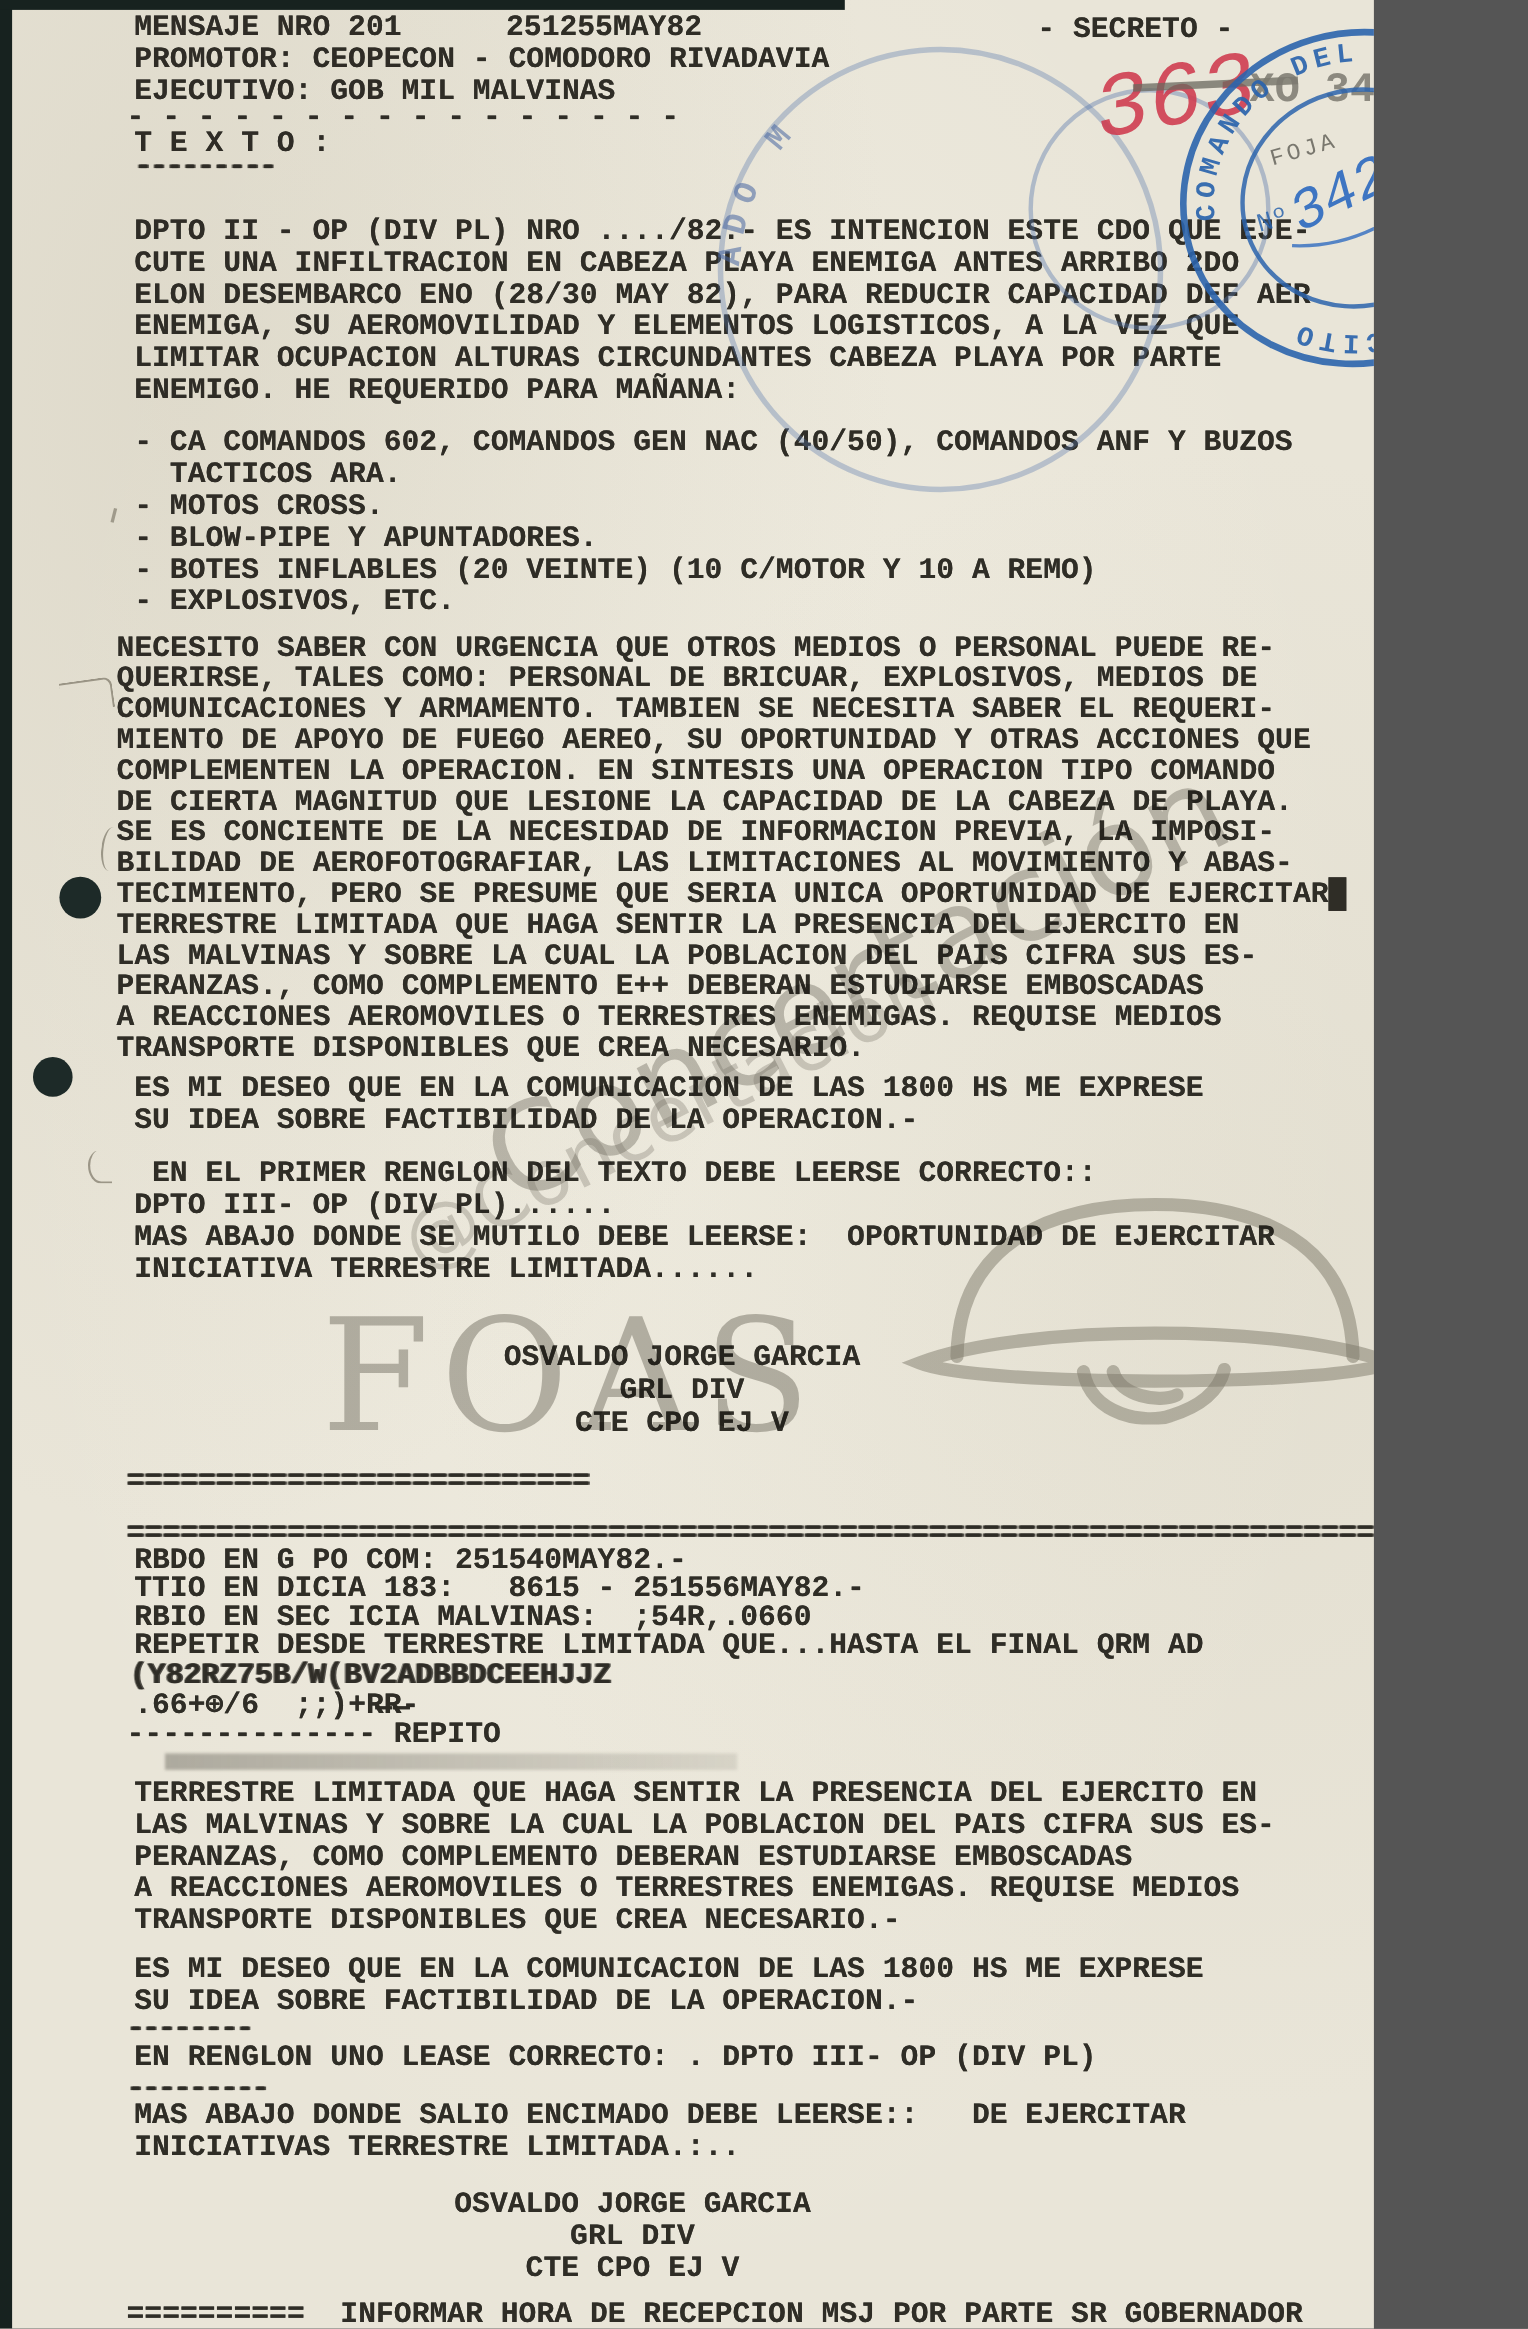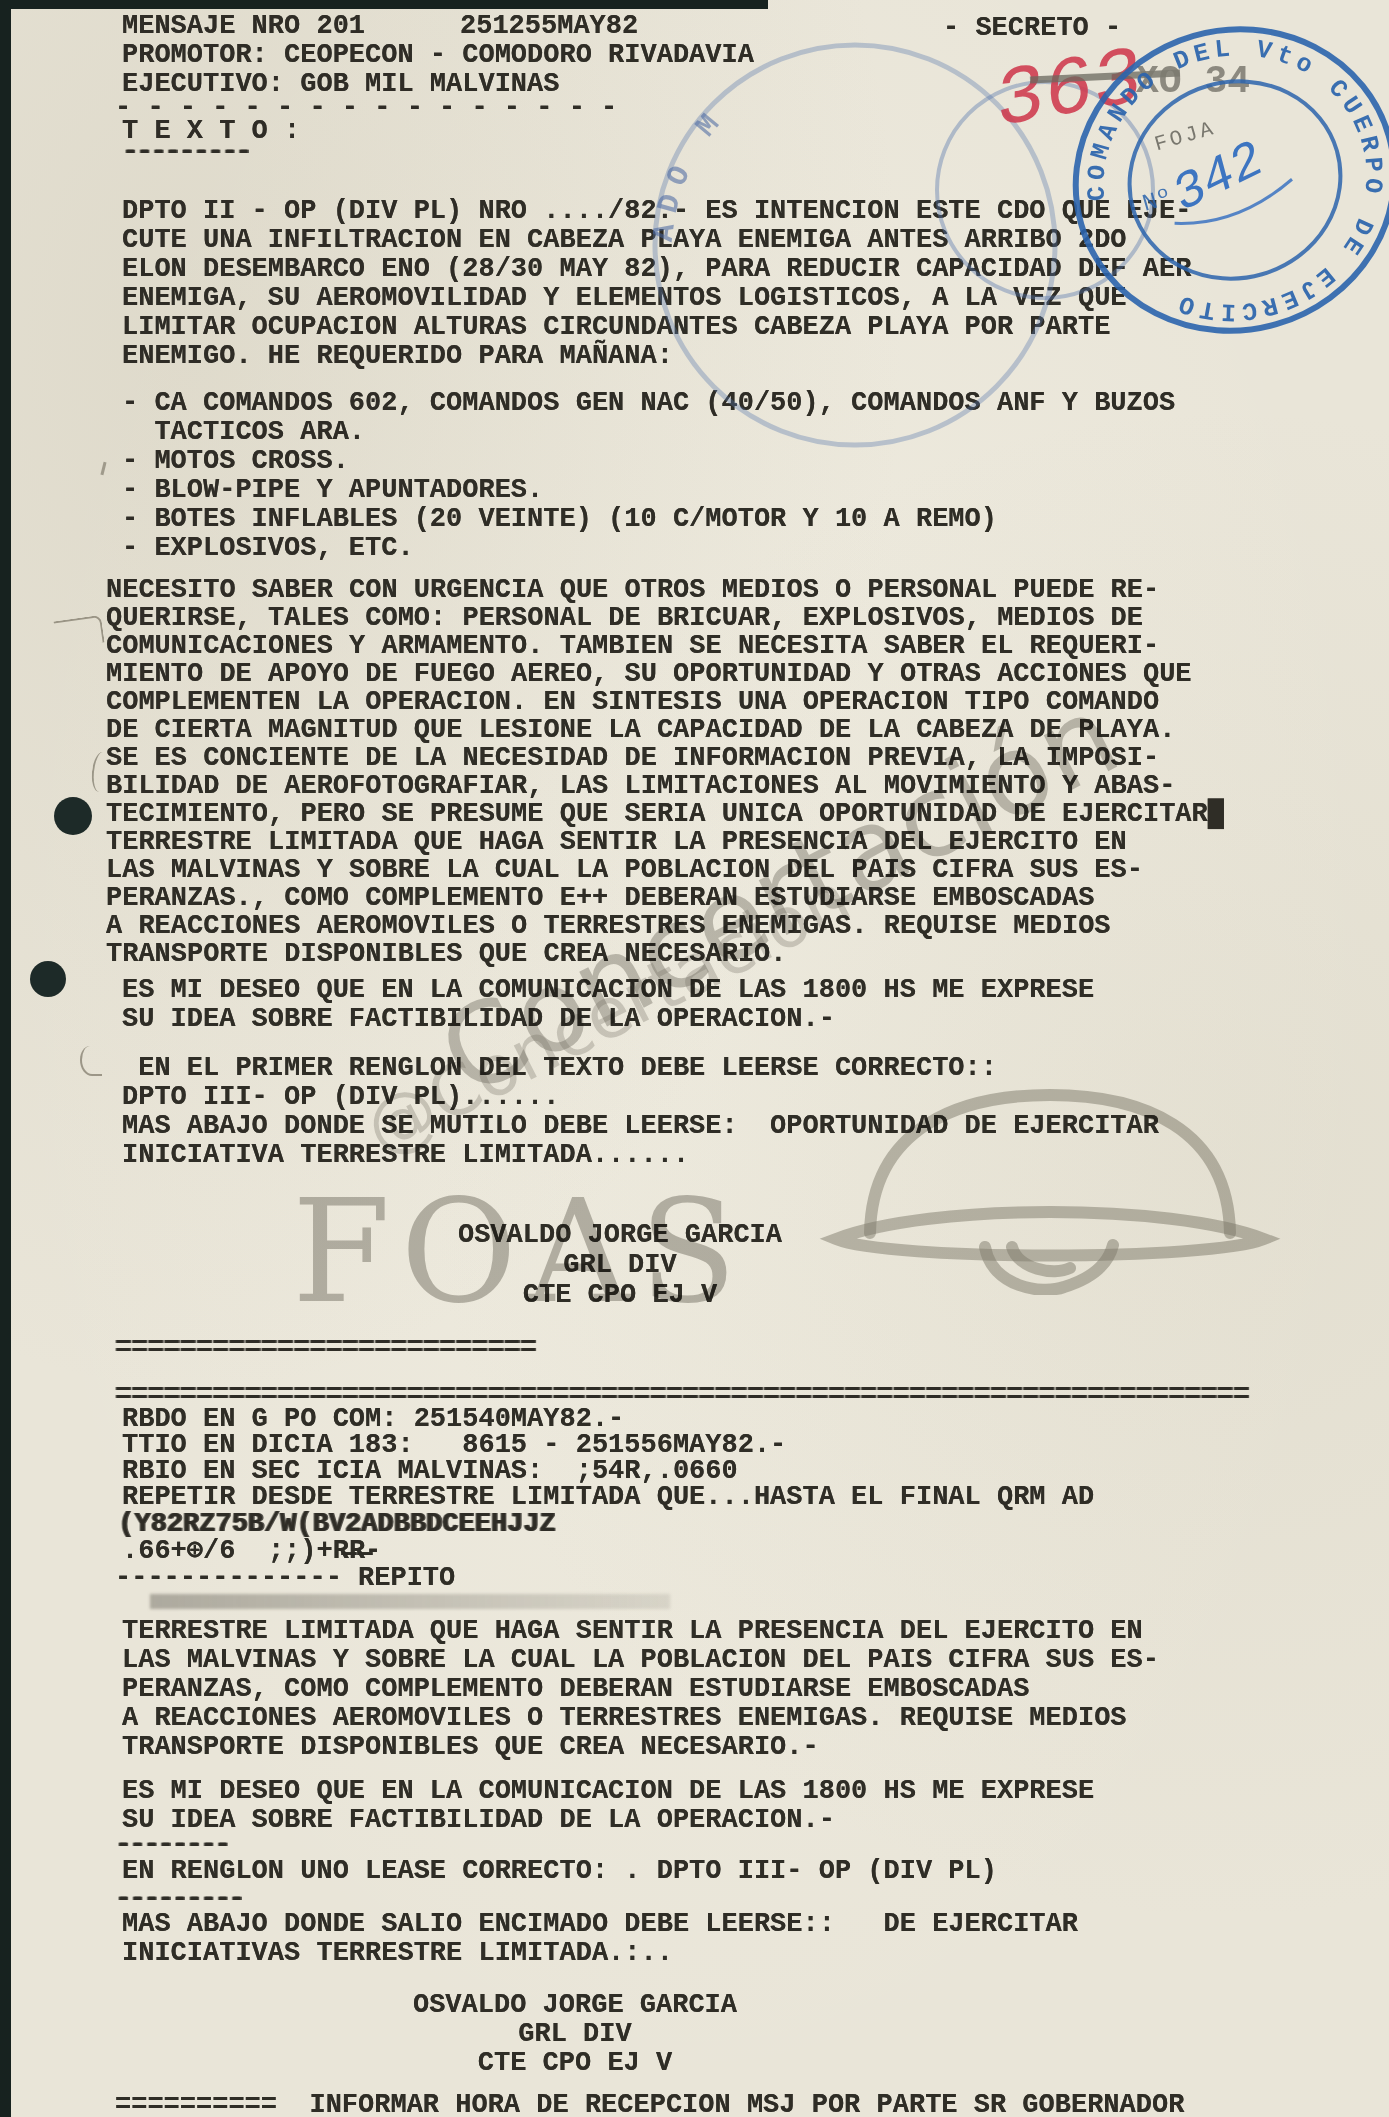--- a/index.html
+++ b/index.html
@@ -1,17 +1,17 @@
 <!DOCTYPE html>
 <html><head>
 <meta charset="utf-8">
 <style>
   html,body{margin:0;padding:0;background:#555;}
   #page{
-    position:relative;width:1389px;height:2117px;overflow:hidden;
+    position:relative;width:1249px;height:2117px;overflow:hidden;
     background:
       radial-gradient(ellipse at 14% 16%, rgba(198,192,172,.30), transparent 42%),
       radial-gradient(ellipse at 88% 55%, rgba(205,200,180,.22), transparent 46%),
       radial-gradient(ellipse at 50% 45%, rgba(250,248,238,.35), transparent 70%),
       #e9e5d8;
     font-family:"Liberation Mono",monospace;
   }
   .tw{
     position:absolute;
     font:700 27px/29px "Liberation Mono",monospace;

